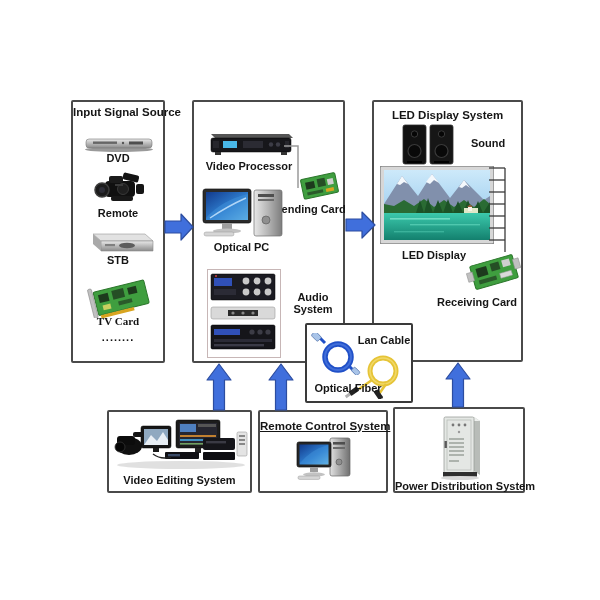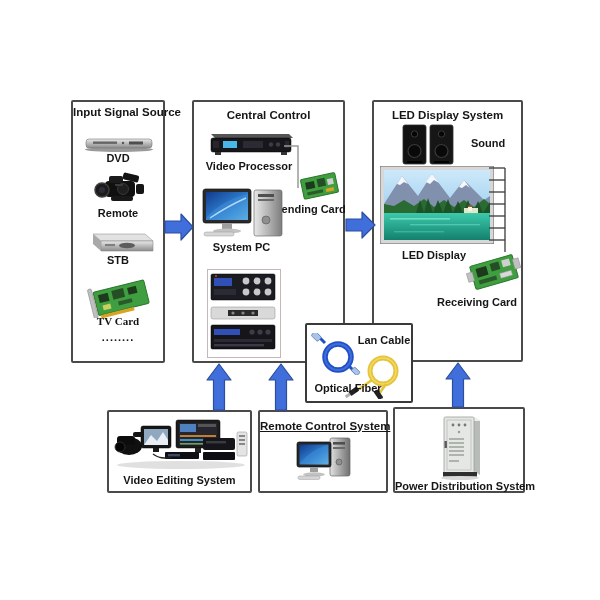--- a/index.html
+++ b/index.html
@@ -79,21 +79,20 @@
           <rect x="3" y="6" width="4" height="30" rx="1.5" fill="#c0c0c0" stroke="#8b8b8b" stroke-width="0.6"></rect>
         </g>
       </svg>
     </div>
     <div class="lbl" style="left:0;right:0;top:213px;font-family:Liberation Serif, serif;">TV Card</div>
 
     <div class="lbl" style="left:0;right:0;top:229px;letter-spacing:1px;">........</div>
   </div>
 
   <div class="box" style="left:192px;top:100px;width:153px;height:263px;">
-    <div class="lbl title" style="left:0;right:0;top:7px;">Central Control</div>
 
     <div class="icon" style="left:11px;top:26px;">
       <svg width="90" height="30" viewBox="0 0 90 30">
         <polygon points="6,6 84,6 88,10 10,10" fill="#555"></polygon>
         <rect x="6" y="10" width="80" height="14" rx="2" fill="#17171b" stroke="#000" stroke-width="0.5"></rect>
         <rect x="18" y="13" width="14" height="7" fill="#49b8e8"></rect>
         <rect x="38" y="13" width="20" height="7" fill="#2b2b33"></rect>
         <circle cx="66" cy="16.5" r="2.2" fill="#3c3c46"></circle>
         <circle cx="73" cy="16.5" r="2.2" fill="#3c3c46"></circle>
         <rect x="8" y="13" width="6" height="7" fill="#26262c"></rect>
@@ -138,21 +137,21 @@
         <circle cx="64" cy="32" r="4" fill="#8f8f8f" stroke="#5e5e5e" stroke-width="0.7"></circle>
         <rect x="1" y="1" width="48" height="34" rx="2.5" fill="#2a2a2a" stroke="#111" stroke-width="0.7"></rect>
         <rect x="4" y="4" width="42" height="28" fill="url(#gscr)"></rect>
         <path d="M4,30 Q20,12 46,6 L46,32 L4,32 Z" fill="#3f8fd8" opacity="0.55"></path>
         <path d="M8,30 Q26,18 44,10" stroke="#cfeaff" stroke-width="1.4" fill="none" opacity="0.8"></path>
         <rect x="20" y="35" width="10" height="6" fill="#9e9e9e"></rect>
         <ellipse cx="25" cy="43" rx="14" ry="2.6" fill="#c2c2c2"></ellipse>
         <rect x="2" y="44" width="30" height="4" rx="2" fill="#d6d6d6" stroke="#9a9a9a" stroke-width="0.5"></rect>
       </svg>
     </div>
-    <div class="lbl" style="left:0px;width:95px;top:139px;">System PC</div>
+    <div class="lbl" style="left:0px;width:95px;top:139px;">Optical PC</div>
 
     <div class="audio-frame" style="left:13px;top:167px;width:72px;height:87px;">
       <svg width="70" height="85" viewBox="0 0 70 85">
         <rect x="3" y="4" width="64" height="26" rx="1.5" fill="#1b1b22" stroke="#000" stroke-width="0.5"></rect>
         <rect x="6" y="8" width="18" height="8" fill="#3050b8"></rect>
         <rect x="6" y="19" width="22" height="6" fill="#2b2b36"></rect>
         <circle cx="38" cy="11" r="3.4" fill="#c9c9c9"></circle>
           <circle cx="49" cy="11" r="3.4" fill="#c9c9c9"></circle>
           <circle cx="60" cy="11" r="3.4" fill="#c9c9c9"></circle>
         <circle cx="38" cy="22" r="3.4" fill="#c9c9c9"></circle>
@@ -166,20 +165,21 @@
           <circle cx="45" cy="43" r="1.6" fill="#888"></circle>
         <rect x="3" y="55" width="64" height="24" rx="1.5" fill="#15151a" stroke="#000" stroke-width="0.5"></rect>
         <rect x="6" y="59" width="26" height="6" fill="#3050b8"></rect>
         <circle cx="44" cy="62" r="2.6" fill="#3c3c46"></circle>
           <circle cx="52" cy="62" r="2.6" fill="#3c3c46"></circle>
           <circle cx="60" cy="62" r="2.6" fill="#3c3c46"></circle>
         <rect x="6" y="69" width="58" height="3" fill="#2b2b36"></rect>
         <rect x="6" y="74" width="50" height="2.4" fill="#3a3a46"></rect>
       </svg>
     </div>
+    <div class="lbl" style="left:86px;width:66px;top:189px;white-space:normal;">Audio System</div>
   </div>
 
   <div class="box" style="left:372px;top:100px;width:151px;height:262px;">
     <div class="lbl title" style="left:0;right:0;top:7px;">LED Display System</div>
 
     <div class="icon" style="left:28px;top:22px;">
       <svg width="52" height="42" viewBox="0 0 52 42">
         <rect x="1" y="1" width="23" height="39" rx="2" fill="#121212" stroke="#2e2e2e" stroke-width="0.8"></rect>
         <rect x="28" y="1" width="23" height="39" rx="2" fill="#161616" stroke="#2e2e2e" stroke-width="0.8"></rect>
         <circle cx="12.5" cy="10" r="3.2" fill="#060606" stroke="#3a3a3a" stroke-width="1"></circle>

